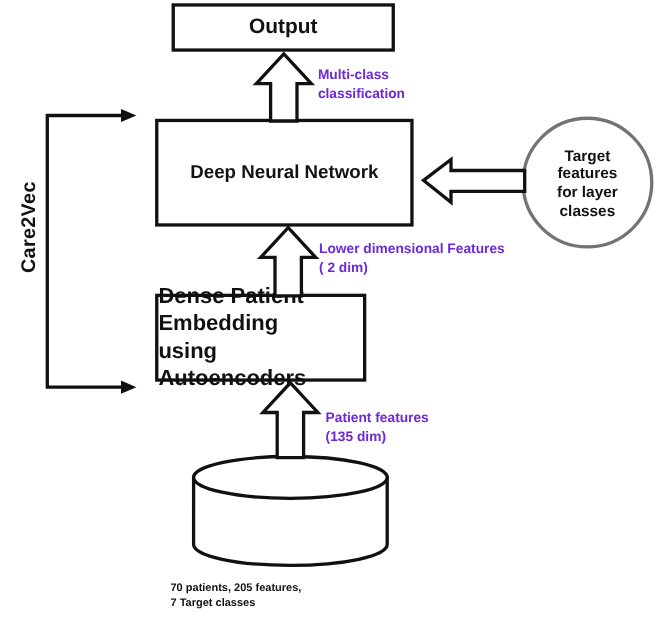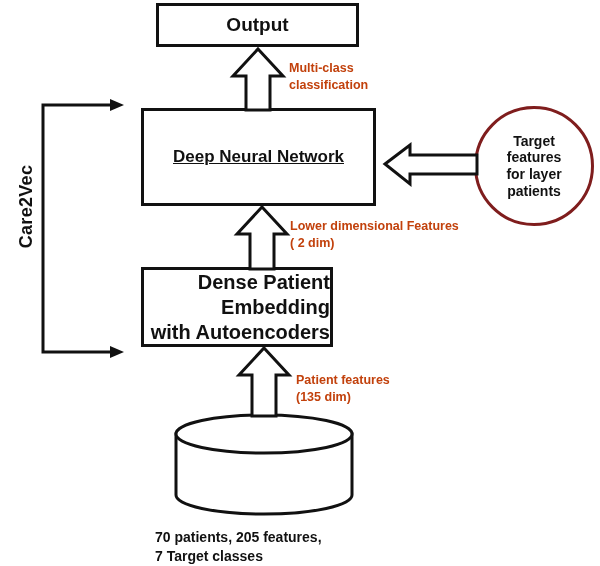--- a/index.html
+++ b/index.html
@@ -16,57 +16,56 @@
     overflow: hidden;
   }
   .node-box {
     position: absolute;
     box-sizing: border-box;
     border: 3px solid #111111;
     background: #ffffff;
     display: flex;
     align-items: center;
     justify-content: center;
-    text-align: right;
+    text-align: left;
     font-weight: bold;
     color: #111111;
     line-height: 1.25;
   }
   #output-box {
     left: 156px;
     top: 3px;
     width: 203px;
     height: 44px;
     font-size: 19px;
   }
   #dnn-box {
     left: 141px;
     top: 108px;
     width: 235px;
     height: 98px;
     font-size: 17px;
-    text-decoration: underline;
   }
   #embed-box {
     left: 141px;
     top: 267px;
     width: 192px;
     height: 80px;
     font-size: 20px;
   }
   .box-line { display: block; }
 
   #target-circle {
     position: absolute;
     left: 474px;
     top: 106px;
     width: 120px;
     height: 120px;
     box-sizing: border-box;
-    border: 3px solid #7f1d1d;
+    border: 3px solid #737373;
     border-radius: 50%;
     background: #ffffff;
     display: flex;
     flex-direction: column;
     align-items: center;
     justify-content: center;
     text-align: center;
     font-weight: bold;
     font-size: 14px;
     line-height: 1.18;
@@ -82,34 +81,34 @@
     font-size: 16px;
     line-height: 1.3;
     color: #111111;
   }
 
   .annot {
     position: absolute;
     font-weight: bold;
     font-size: 12.5px;
     line-height: 1.32;
-    color: #c2410c;
+    color: #6d28d9;
     white-space: pre-line;
   }
   #annot-multiclass { left: 289px; top: 60px; }
   #annot-lowdim     { left: 290px; top: 218px; }
   #annot-patfeat    { left: 296px; top: 372px; }
 
   #db-caption {
     position: absolute;
     left: 155px;
     top: 528px;
     width: 240px;
     font-weight: bold;
-    font-size: 14px;
+    font-size: 10px;
     line-height: 1.35;
     color: #111111;
     text-align: left;
     white-space: pre-line;
   }
 
   #care2vec-label {
     position: absolute;
     left: -19px;
     top: 196px;
@@ -159,29 +158,29 @@
 
   <div class="node-box" id="dnn-box">
     <div>
       <span class="box-line">Deep Neural Network</span>
     </div>
   </div>
 
   <div class="node-box" id="embed-box">
     <div>
       <span class="box-line">Dense Patient Embedding</span>
-      <span class="box-line">with Autoencoders</span>
+      <span class="box-line">using Autoencoders</span>
     </div>
   </div>
 
   <div id="target-circle">
     <span>Target</span>
     <span>features</span>
     <span>for layer</span>
-    <span>patients</span>
+    <span>classes</span>
   </div>
 
   <div id="db-label">
     <span class="box-line">SCADI</span>
     <span class="box-line">Dataset</span>
   </div>
 
   <div class="annot" id="annot-multiclass">Multi-class
 classification</div>
   <div class="annot" id="annot-lowdim">Lower dimensional Features

